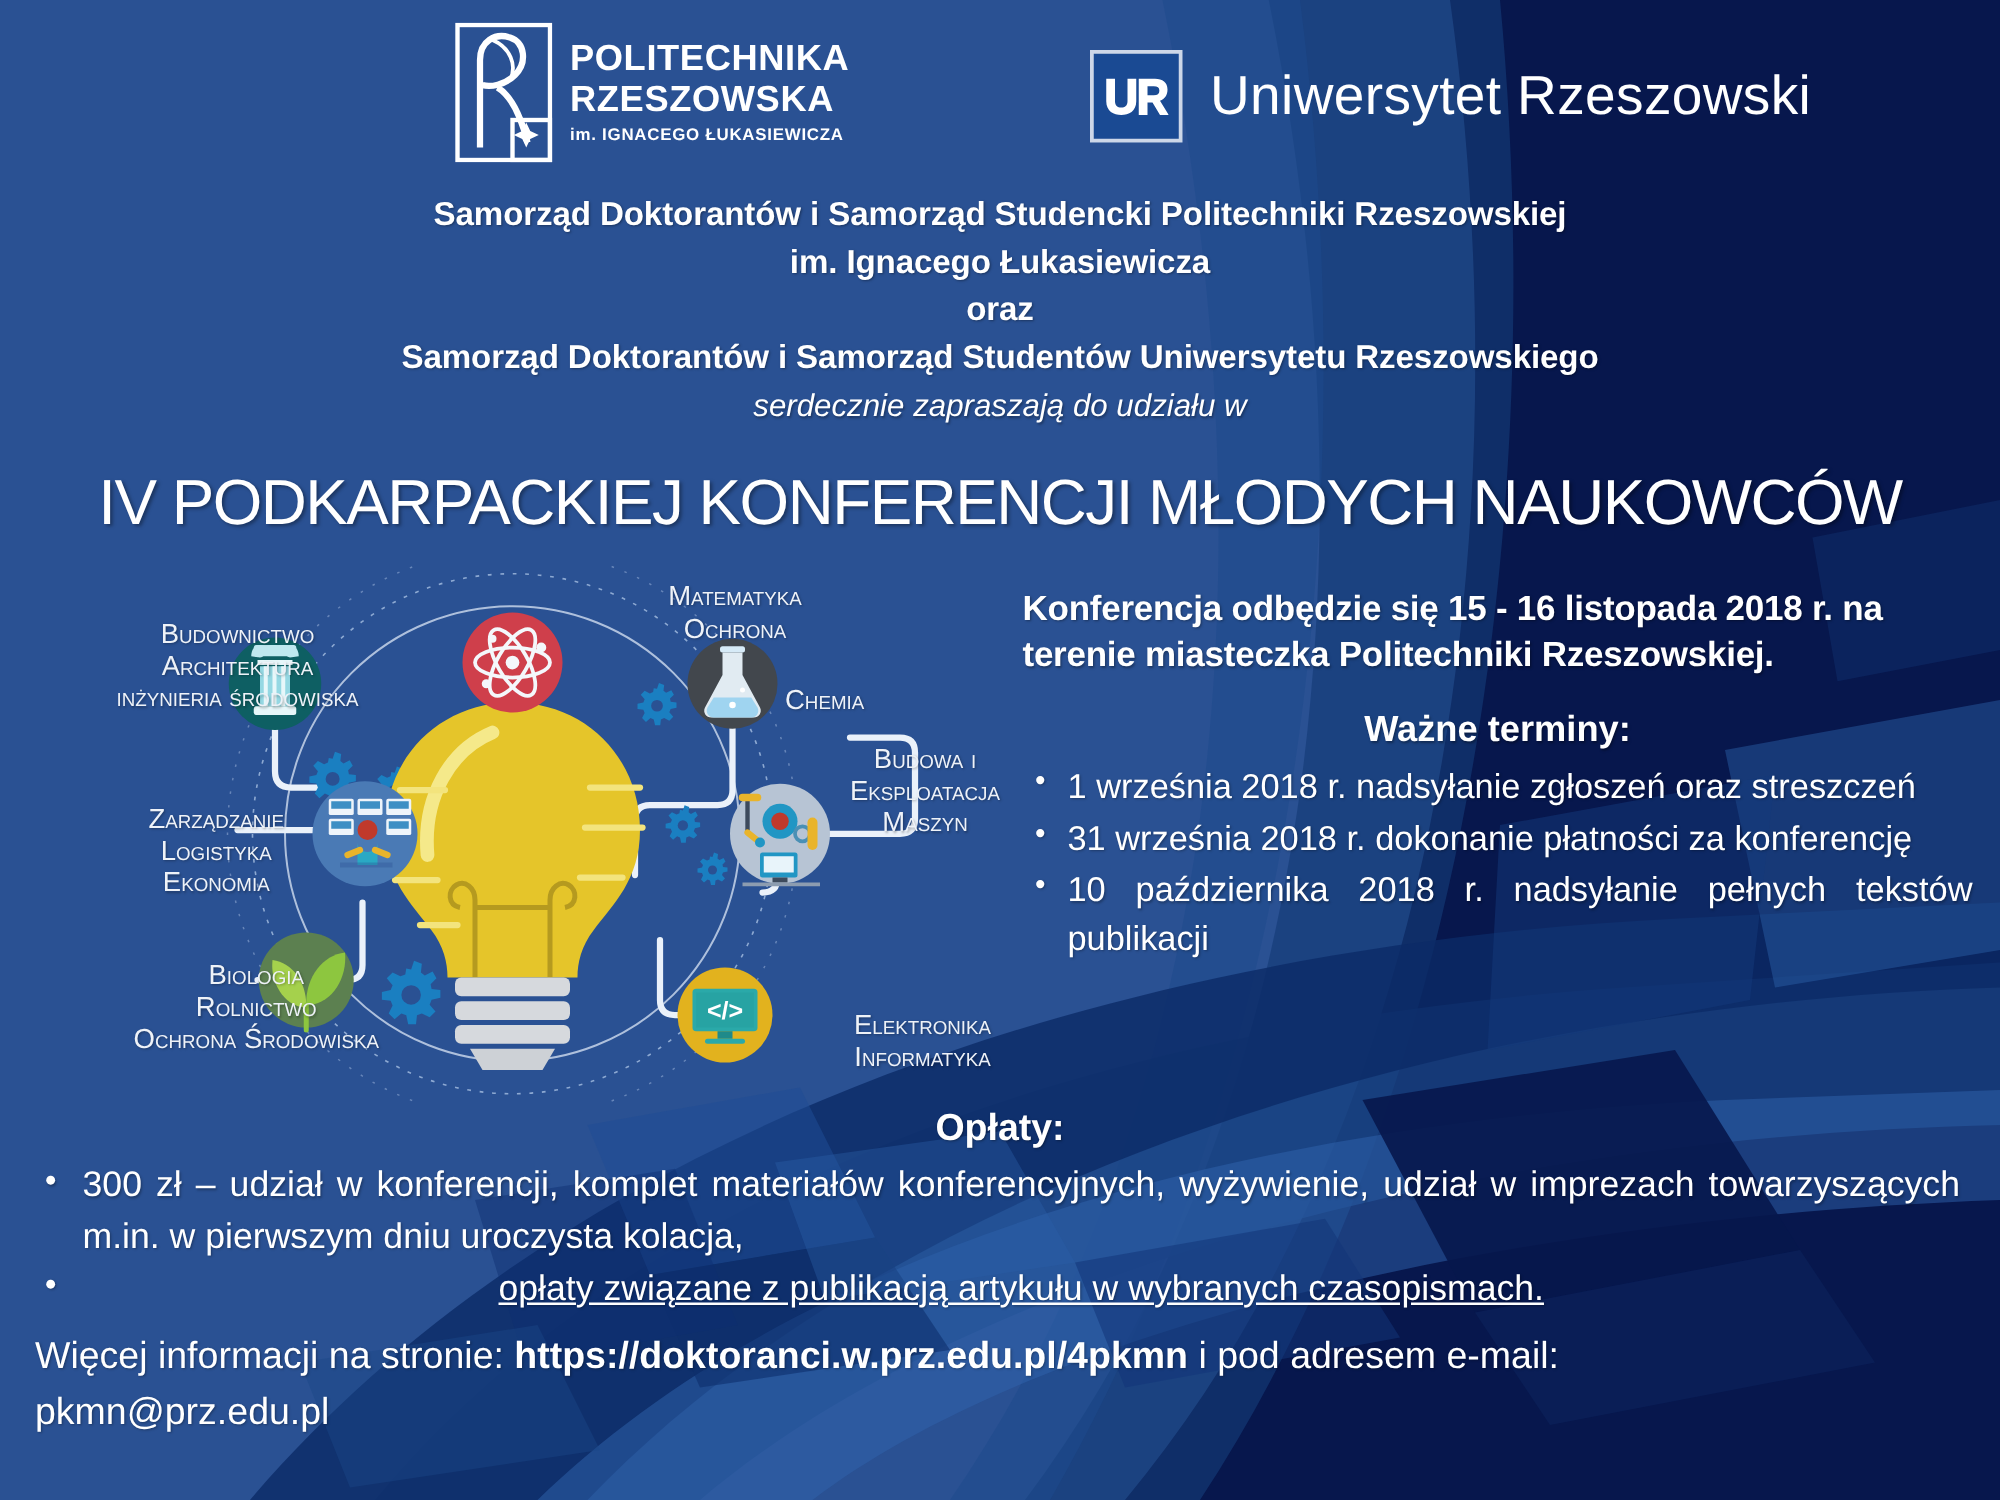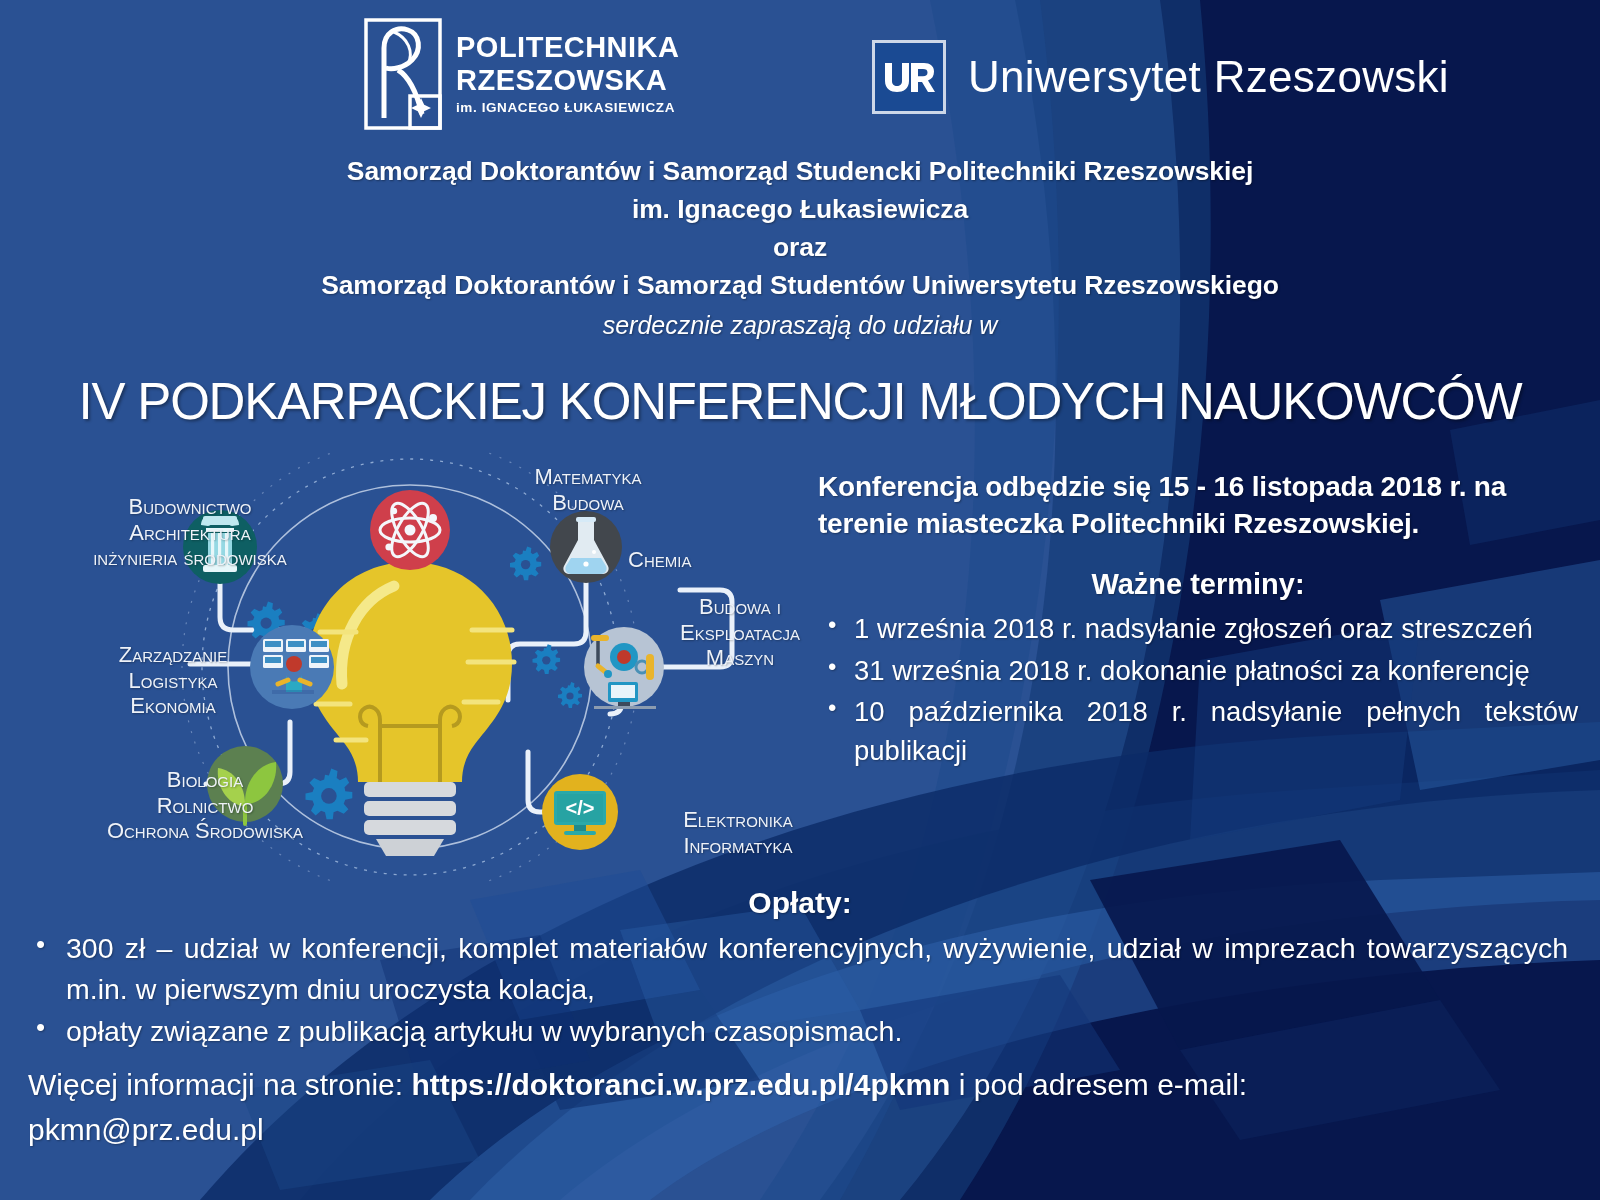--- a/index.html
+++ b/index.html
@@ -63,21 +63,21 @@
               margin-bottom:2px; text-align:justify; text-shadow:1px 1px 2px rgba(0,0,0,.3); }
   .terms li::before { content:"\2022"; position:absolute; left:10px; top:-1px; font-size:24px; }
 
   
   .fees-h { position:absolute; left:0; top:886px; width:1600px; text-align:center;
             font-size:30px; font-weight:bold; text-shadow:1px 1px 2px rgba(0,0,0,.35); }
   .fees { position:absolute; left:28px; top:928px; width:1540px; list-style:none; }
   .fees li { position:relative; padding-left:38px; font-size:28.5px; line-height:1.43;
              text-align:justify; text-shadow:1px 1px 2px rgba(0,0,0,.3); margin-bottom:1px; }
   .fees li::before { content:"\2022"; position:absolute; left:8px; top:-2px; font-size:26px; }
-  .fees li.tight { text-align:left; }
+  .fees li.tight { text-align:center;text-decoration:underline; }
 
   .contact { position:absolute; left:28px; top:1062px; width:1545px;
              font-size:30px; line-height:1.5; text-align:justify;
              text-shadow:1px 1px 2px rgba(0,0,0,.3); }
   .contact .b { font-weight:bold; }
   .contact .mailline { display:block; text-align:left; font-weight:normal; }
 </style>
 </head>
 <body>
 
@@ -314,21 +314,21 @@
     </svg>
 
     <div class="ilabel" style="left:40px; top:42px; text-align:center; width:260px;">
       <span class="lbl-line big cap">Budownictwo</span>
       <span class="lbl-line big cap">Architektura</span>
       <span class="lbl-line big cap">inżynieria środowiska</span>
     </div>
 
     <div class="ilabel" style="left:468px; top:12px; text-align:center; width:200px;">
       <span class="lbl-line big cap">Matematyka</span>
-      <span class="lbl-line big cap">Budowa</span>
+      <span class="lbl-line big cap">Ochrona</span>
     </div>
 
     <div class="ilabel" style="left:608px; top:95px;">
       <span class="lbl-line big cap">Chemia</span>
     </div>
 
     <div class="ilabel" style="left:640px; top:142px; text-align:center; width:160px;">
       <span class="lbl-line big cap">Budowa i</span>
       <span class="lbl-line big cap">Eksploatacja</span>
       <span class="lbl-line big cap">Maszyn</span>

